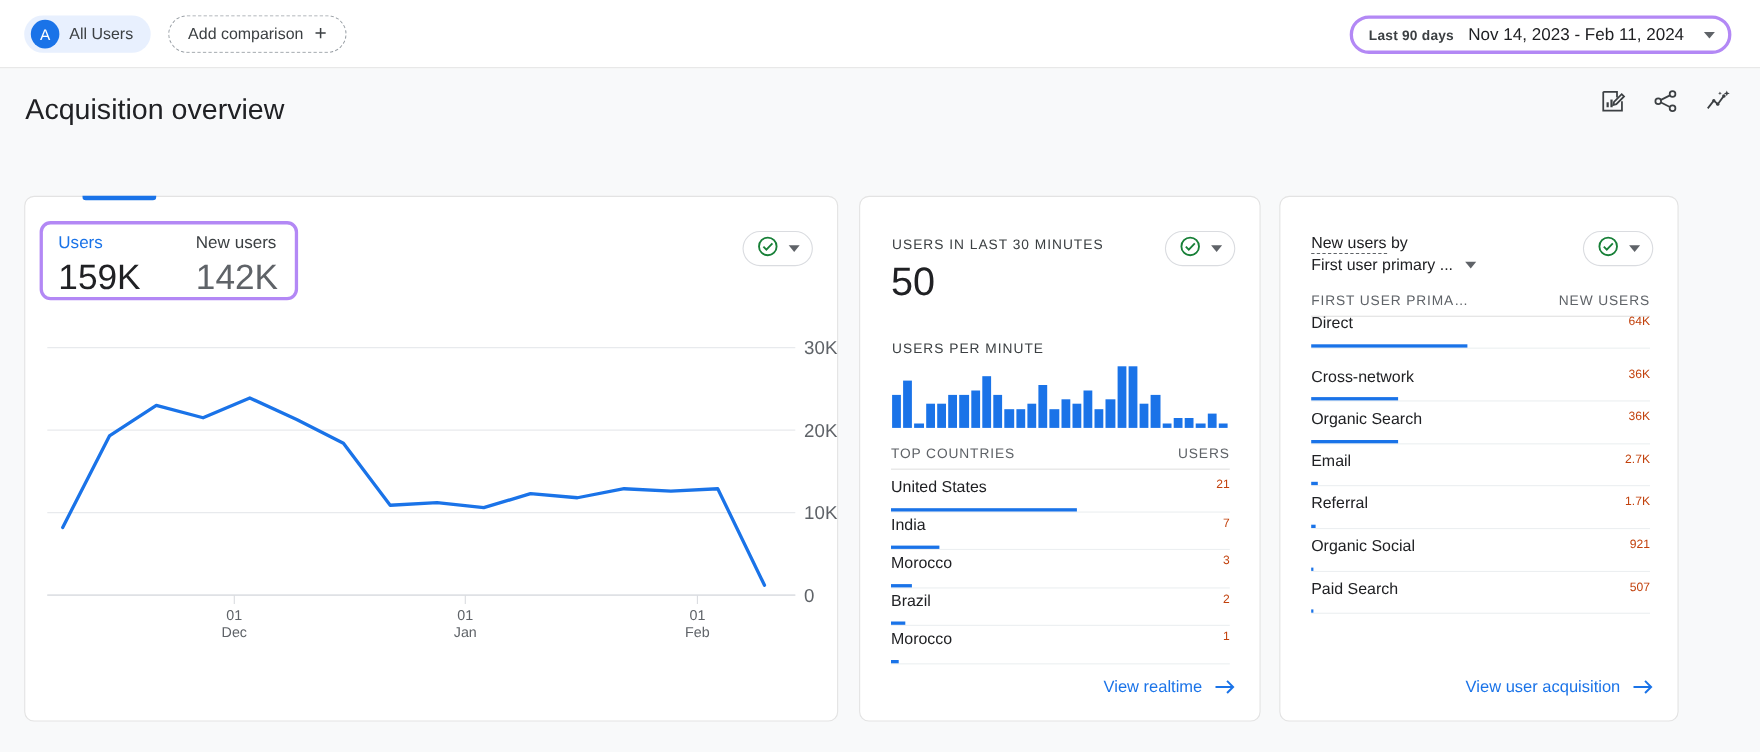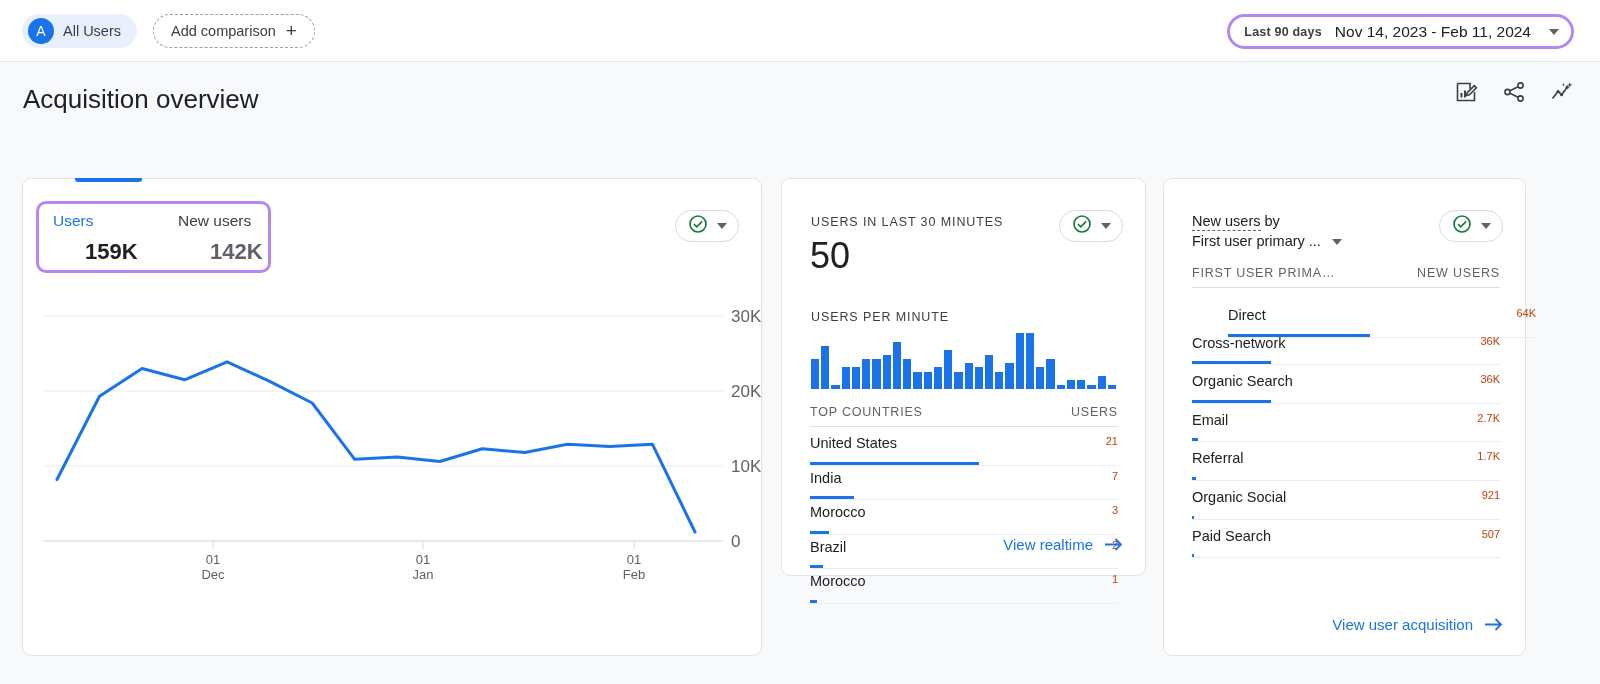--- a/index.html
+++ b/index.html
@@ -77,37 +77,37 @@
     display: flex; align-items: center; gap: 24px;
   }
   .hicon { cursor: pointer; display: block; }
 
   
   .card {
     position: absolute; background: #fff;
     border: 1px solid #e3e3e3; border-radius: 9px;
   }
   #card-users { left: 22px; top: 178px; width: 740px; height: 478px; }
-  #card-realtime { left: 781px; top: 178px; width: 365px; height: 398px; }
+  #card-realtime { left: 781px; top: 178px; width: 365px; height: 478px; }
   #card-newusers { left: 1163px; top: 178px; width: 363px; height: 478px; }
 
   .tab-indicator {
     position: absolute; left: 52px; top: -1px; width: 67px; height: 4px;
     background: #1a73e8; border-radius: 0 0 3px 3px;
   }
 
   .metrics-highlight {
     position: absolute; left: 13px; top: 22px; width: 235px; height: 72px;
     border: 3px solid #b388f5; border-radius: 10px;
   }
   .metric-block { position: absolute; }
   .metric-label { font-size: 15.5px; line-height: 19px; }
   .metric-label.active { color: #1a73e8; }
   .metric-label.muted { color: #3c4043; }
-  .metric-value { font-size: 22px; font-weight: 700; line-height: 38px; margin-top: 3px; margin-left: 32px; }
+  .metric-value { font-size: 32px; font-weight: 400; line-height: 38px; margin-top: 3px; }
   .metric-value.primary { color: #202124; }
   .metric-value.secondary { color: #5f6368; }
 
   .status-pill {
     position: absolute;
     display: flex; align-items: center; gap: 9px;
     height: 32px; padding: 0 11px 0 12px;
     border: 1px solid #dadce0; border-radius: 16px;
     background: #fff; cursor: pointer;
   }
@@ -397,21 +397,21 @@
     </span>
     <span class="pill-caret"></span>
   </div>
 
   <div class="tbl-head" style="top:87px;">
     <span>FIRST USER PRIMA…</span>
     <span>NEW USERS</span>
   </div>
 
   <div id="channel-rows">
-      <div class="row" style="left: 28px; top: 124px; margin-left: 36px;">
+      <div class="row" style="left: 28px; top: 103px;">
         <div class="row-name">Direct</div>
         <div class="row-value">64K</div>
         <div class="row-bar" style="width: 46%;"></div>
       </div>
       <div class="row" style="left: 28px; top: 151.6px;">
         <div class="row-name">Cross-network</div>
         <div class="row-value">36K</div>
         <div class="row-bar" style="width: 25.76%;"></div>
       </div>
       <div class="row" style="left: 28px; top: 190.2px;">

